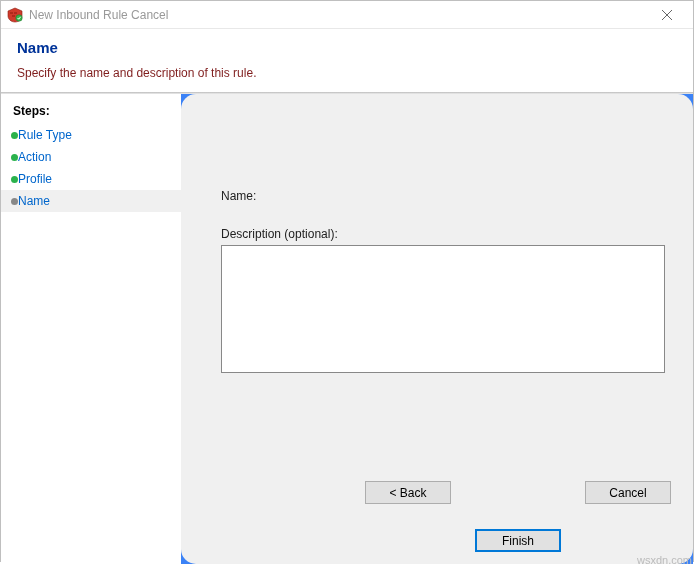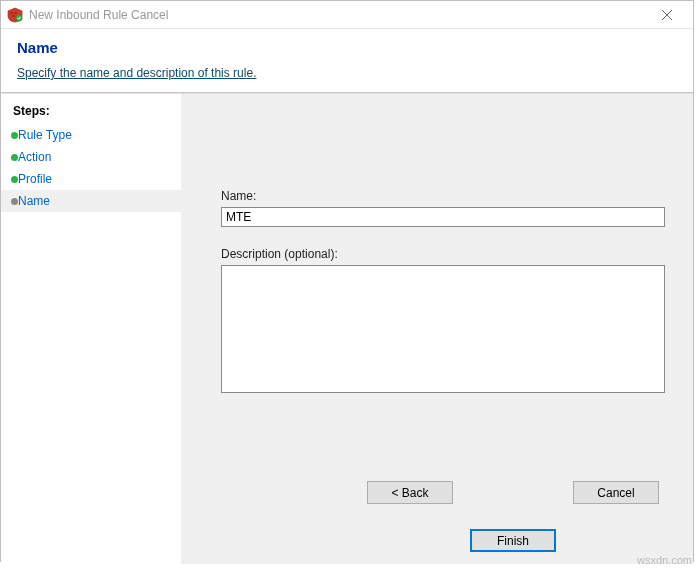--- a/index.html
+++ b/index.html
@@ -41,21 +41,21 @@
       color:#666; font-size:14px; font-weight:300;
     }
     .header {
       padding: 10px 16px 12px 16px;
     }
     .header h1 {
       font-size: 15px; font-weight: 700; color:#003399;
       margin-bottom: 10px;
     }
     .header .subtitle {
-      font-size: 12px; color:#0c4a6e;text-decoration:underline;
+      font-size: 12px; color:#7f1d1d;
     }
     .divider {
       height: 2px;
       background: linear-gradient(#bbb,#eee);
       margin: 0;
     }
     .body {
       display: flex;
       height: calc(100% - 28px - 60px - 2px);
       background: #3b82f6;
@@ -85,20 +85,21 @@
     .bullet {
       width: 7px; height: 7px; border-radius: 50%;
       background: #2bb24c; flex-shrink:0;
     }
     .bullet.current { background: #888; }
     .main {
       flex: 1;
       background: #f0f0f0;
       position: relative;
       padding: 0;
+      border-radius: 15px;
     }
     .form-area {
       position: absolute;
       left: 40px; right: 28px; top: 95px;
     }
     .field-label {
       font-size: 12px; color: #222; margin-bottom: 4px;
     }
     .name-input {
       width: 100%;
@@ -115,22 +116,22 @@
       border: 1px solid #888;
       padding: 2px 4px;
       font-family: inherit;
       font-size: 12px;
       resize: none;
       background:#fff;
     }
     .spacer { height: 20px; }
     .button-row {
       position: absolute;
-      bottom: 12px; right: 34px;
-      display:flex; gap:17px;
+      bottom: 12px; right: 22px;
+      display:flex; gap:24px;
     }
     .btn {
       width: 86px; height: 23px;
       background: #e1e1e1;
       border: 1px solid #adadad;
       font-family: inherit; font-size: 12px;
       cursor: pointer;
     }
     .btn.default {
       border: 2px solid #0078d7;
@@ -195,21 +196,20 @@
       </div>
       <div class="step-item current">
         <span class="bullet current"></span>
         <span>Name</span>
       </div>
     </div>
 
     <div class="main">
       <div class="form-area">
         <div class="field-label">Name:</div>
-        <input type="text" class="name-input" value="MTE" style="">
         <div class="spacer"></div>
         <div class="field-label">Description (optional):</div>
         <textarea class="desc-textarea" style=""></textarea>
       </div>
 
       <div class="button-row">
         <button class="btn">&lt; Back</button>
         <button class="btn default">Finish</button>
         <button class="btn">Cancel</button>
       </div>

